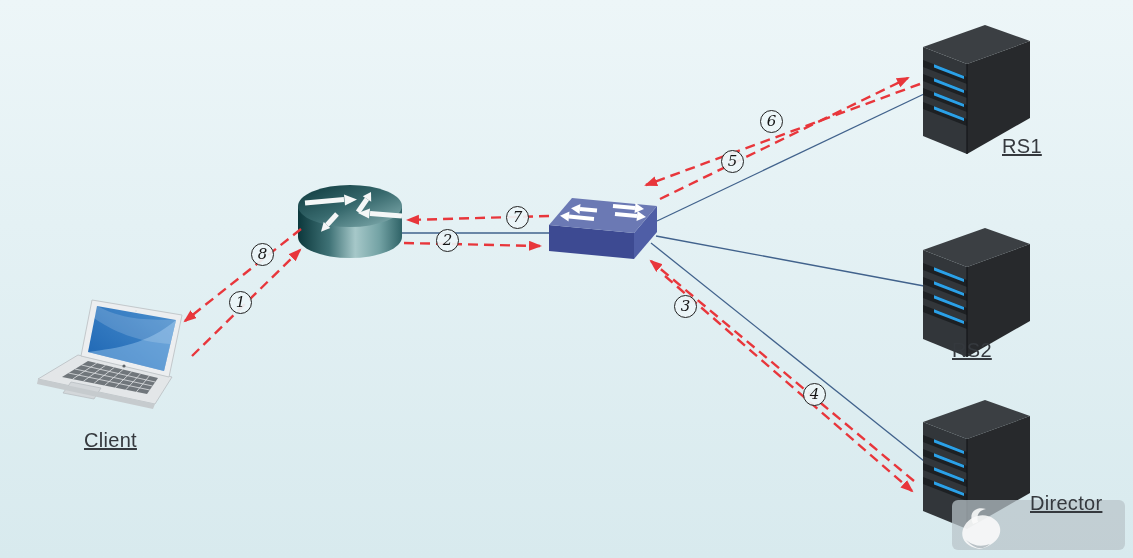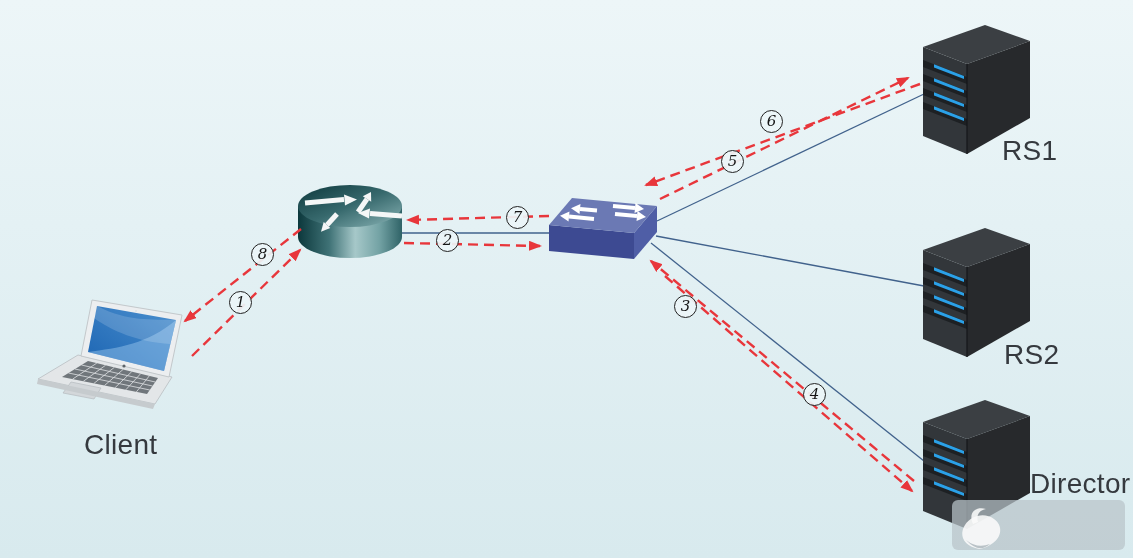--- a/index.html
+++ b/index.html
@@ -14,21 +14,21 @@
   .badge{
     position:absolute;width:23px;height:23px;
     border:1.4px solid #222;border-radius:50%;
     background:rgba(236,245,247,.93);
     font:italic 15px/21px "DejaVu Serif",serif;
     text-align:center;color:#151515;
     box-sizing:border-box;
   }
   .dev-label{
     position:absolute;
-    font-size:28px;color:#35393e;letter-spacing:.3px;
+    font-size:20px;color:#35393e;letter-spacing:.3px;text-decoration:underline;
   }
 </style>
 </head>
 <body>
 
 <div id="stage">
 
 <svg width="1133" height="558" viewBox="0 0 1133 558">
   <defs>
     <marker id="ah" markerUnits="userSpaceOnUse" markerWidth="14" markerHeight="11" refX="11" refY="5" orient="auto">
@@ -165,16 +165,16 @@
 <div class="badge" style="left:436px;top:229px">2</div>
 <div class="badge" style="left:674px;top:295px">3</div>
 <div class="badge" style="left:803px;top:383px">4</div>
 <div class="badge" style="left:721px;top:150px">5</div>
 <div class="badge" style="left:760px;top:110px">6</div>
 <div class="badge" style="left:506px;top:206px">7</div>
 <div class="badge" style="left:251px;top:243px">8</div>
 
 <div class="dev-label" style="left:84px;top:429px">Client</div>
 <div class="dev-label" style="left:1002px;top:135px">RS1</div>
-<div class="dev-label" style="left:1004px;top:339px">RS2</div>
-<div class="dev-label" style="left:1030px;top:468px">Director</div>
+<div class="dev-label" style="left:952px;top:339px">RS2</div>
+<div class="dev-label" style="left:1030px;top:492px">Director</div>
 
 </div>
 
 </body></html>

